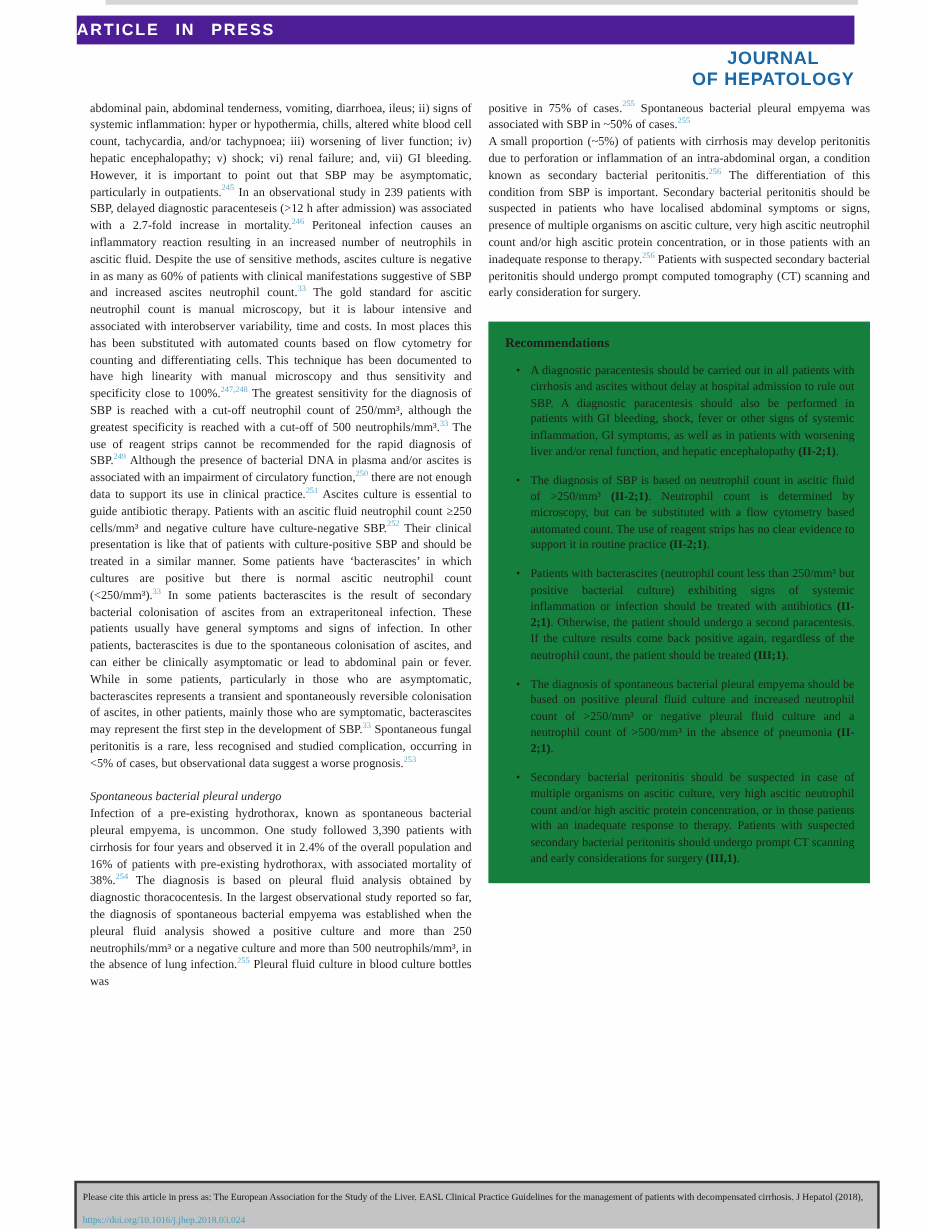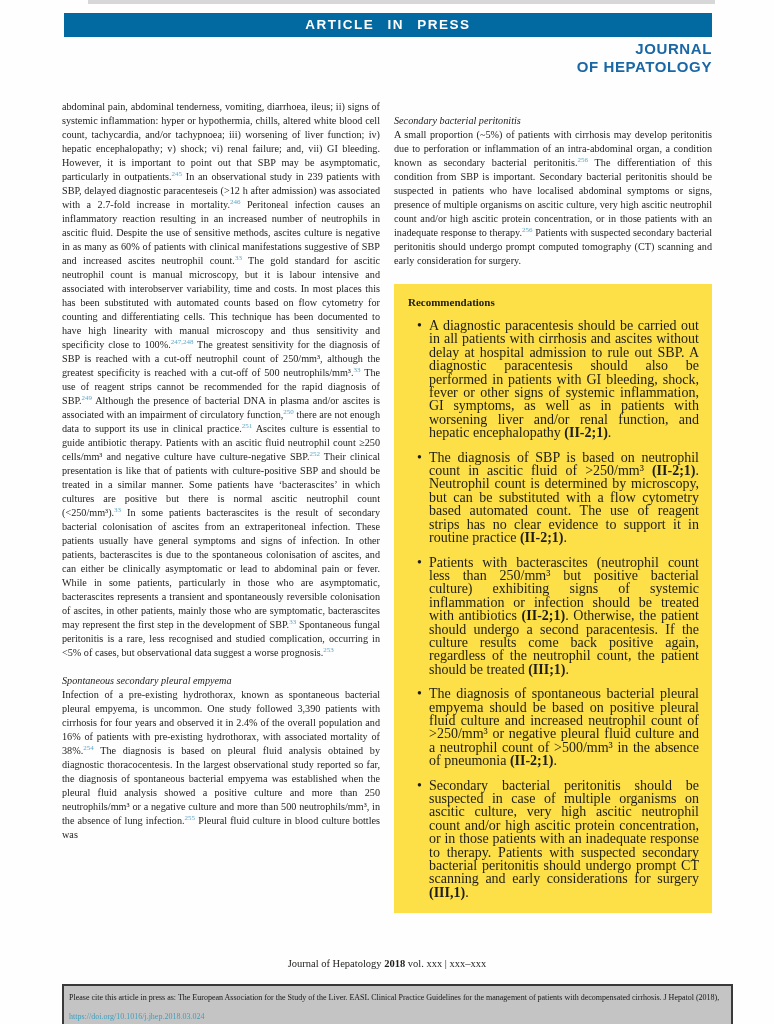--- a/index.html
+++ b/index.html
@@ -5,55 +5,55 @@
   html,body { margin:0; padding:0; background:#ffffff; }
   .page {
     position:relative; width:774px; height:1024px; background:#fefefe;
     font-family:"Liberation Serif", serif; color:#1e1c1a; overflow:hidden;
   }
   .top-strip {
     position:absolute; top:0; left:88px; width:627px; height:4px; background:#d7d7d7;
   }
   .banner {
     position:absolute; top:13px; left:64px; width:648px; height:24px;
-    background:#0369a1; color:#ffffff;
+    background:#4c1d95; color:#ffffff;
     font-family:"Liberation Sans", sans-serif; font-weight:bold; font-size:13.5px;
-    letter-spacing:1.5px; word-spacing:8px; text-align:center; line-height:24px;
+    letter-spacing:1.5px; word-spacing:8px; text-align:left; line-height:24px;
   }
   .logo {
-    position:absolute; top:40px; right:62px; text-align:right;
+    position:absolute; top:40px; right:62px; text-align:center;
     font-family:"Liberation Sans", sans-serif; font-weight:bold;
     color:#1a67a6; font-size:15px; line-height:17.5px; letter-spacing:0.6px;
   }
-  .col { position:absolute; top:100px; width:318px; }
+  .col { position:absolute; top:84px; width:318px;margin-left:13px; }
   .col-left  { left:62px; }
   .col-right { left:394px; }
   p.body {
     margin:0; font-size:10.2px; line-height:14px; text-align:justify;
   }
   sup.ref {
     color:#5fa8c6; font-size:7px; line-height:0; vertical-align:super;
     letter-spacing:0;
   }
   h3.subheading {
     margin:14px 0 0 0; font-size:10.2px; line-height:14px;
     font-style:italic; font-weight:normal;
   }
   .reco-box {
-    margin-top:16px; background:#fde047; padding:12px 13px 14px 13px;
+    margin-top:16px; background:#15803d; padding:12px 13px 14px 13px;
   }
   .reco-title {
     font-weight:bold; font-size:11px; margin:0 0 2px 1px;
   }
   .reco-box ul {
     margin:0; padding:0 0 0 12px; list-style:none;
   }
   .reco-box li {
     position:relative; margin-top:11px; padding-left:10px;
-    font-size:14px; line-height:13.4px; text-align:justify;
+    font-size:10px; line-height:13.4px; text-align:justify;
   }
   .reco-box li::before {
     content:"\2022"; position:absolute; left:-2px; top:0;
   }
   .reco-box b { font-weight:bold; }
   .footer-line {
     position:absolute; top:958px; left:0; width:774px; text-align:center;
     font-size:10.5px; color:#1e1c1a;
   }
   .page-number {
@@ -76,40 +76,39 @@
 
   <div class="banner">ARTICLE IN PRESS</div>
 
   <div class="logo">
     <div>JOURNAL</div>
     <div>OF HEPATOLOGY</div>
   </div>
 
   <div class="col col-left">
     <p class="body">abdominal pain, abdominal tenderness, vomiting, diarrhoea, ileus; ii) signs of systemic inflammation: hyper or hypothermia, chills, altered white blood cell count, tachycardia, and/or tachypnoea; iii) worsening of liver function; iv) hepatic encephalopathy; v) shock; vi) renal failure; and, vii) GI bleeding. However, it is important to point out that SBP may be asymptomatic, particularly in outpatients.<sup class="ref">245</sup> In an observational study in 239 patients with SBP, delayed diagnostic paracenteseis (&gt;12 h after admission) was associated with a 2.7-fold increase in mortality.<sup class="ref">246</sup> Peritoneal infection causes an inflammatory reaction resulting in an increased number of neutrophils in ascitic fluid. Despite the use of sensitive methods, ascites culture is negative in as many as 60% of patients with clinical manifestations suggestive of SBP and increased ascites neutrophil count.<sup class="ref">33</sup> The gold standard for ascitic neutrophil count is manual microscopy, but it is labour intensive and associated with interobserver variability, time and costs. In most places this has been substituted with automated counts based on flow cytometry for counting and differentiating cells. This technique has been documented to have high linearity with manual microscopy and thus sensitivity and specificity close to 100%.<sup class="ref">247,248</sup> The greatest sensitivity for the diagnosis of SBP is reached with a cut-off neutrophil count of 250/mm³, although the greatest specificity is reached with a cut-off of 500 neutrophils/mm³.<sup class="ref">33</sup> The use of reagent strips cannot be recommended for the rapid diagnosis of SBP.<sup class="ref">249</sup> Although the presence of bacterial DNA in plasma and/or ascites is associated with an impairment of circulatory function,<sup class="ref">250</sup> there are not enough data to support its use in clinical practice.<sup class="ref">251</sup> Ascites culture is essential to guide antibiotic therapy. Patients with an ascitic fluid neutrophil count ≥250 cells/mm³ and negative culture have culture-negative SBP.<sup class="ref">252</sup> Their clinical presentation is like that of patients with culture-positive SBP and should be treated in a similar manner. Some patients have ‘bacterascites’ in which cultures are positive but there is normal ascitic neutrophil count (&lt;250/mm³).<sup class="ref">33</sup> In some patients bacterascites is the result of secondary bacterial colonisation of ascites from an extraperitoneal infection. These patients usually have general symptoms and signs of infection. In other patients, bacterascites is due to the spontaneous colonisation of ascites, and can either be clinically asymptomatic or lead to abdominal pain or fever. While in some patients, particularly in those who are asymptomatic, bacterascites represents a transient and spontaneously reversible colonisation of ascites, in other patients, mainly those who are symptomatic, bacterascites may represent the first step in the development of SBP.<sup class="ref">33</sup> Spontaneous fungal peritonitis is a rare, less recognised and studied complication, occurring in &lt;5% of cases, but observational data suggest a worse prognosis.<sup class="ref">253</sup></p>
-    <h3 class="subheading">Spontaneous secondary pleural empyema</h3>
+    <h3 class="subheading">Spontaneous bacterial pleural undergo</h3>
     <p class="body">Infection of a pre-existing hydrothorax, known as spontaneous bacterial pleural empyema, is uncommon. One study followed 3,390 patients with cirrhosis for four years and observed it in 2.4% of the overall population and 16% of patients with pre-existing hydrothorax, with associated mortality of 38%.<sup class="ref">254</sup> The diagnosis is based on pleural fluid analysis obtained by diagnostic thoracocentesis. In the largest observational study reported so far, the diagnosis of spontaneous bacterial empyema was established when the pleural fluid analysis showed a positive culture and more than 250 neutrophils/mm³ or a negative culture and more than 500 neutrophils/mm³, in the absence of lung infection.<sup class="ref">255</sup> Pleural fluid culture in blood culture bottles was</p>
   </div>
 
   <div class="col col-right">
-    <h3 class="subheading">Secondary bacterial peritonitis</h3>
+    <p class="body">positive in 75% of cases.<sup class="ref">255</sup> Spontaneous bacterial pleural empyema was associated with SBP in ~50% of cases.<sup class="ref">255</sup></p>
     <p class="body">A small proportion (~5%) of patients with cirrhosis may develop peritonitis due to perforation or inflammation of an intra-abdominal organ, a condition known as secondary bacterial peritonitis.<sup class="ref">256</sup> The differentiation of this condition from SBP is important. Secondary bacterial peritonitis should be suspected in patients who have localised abdominal symptoms or signs, presence of multiple organisms on ascitic culture, very high ascitic neutrophil count and/or high ascitic protein concentration, or in those patients with an inadequate response to therapy.<sup class="ref">256</sup> Patients with suspected secondary bacterial peritonitis should undergo prompt computed tomography (CT) scanning and early consideration for surgery.</p>
 
     <div class="reco-box">
       <div class="reco-title">Recommendations</div>
       <ul>
         <li>A diagnostic paracentesis should be carried out in all patients with cirrhosis and ascites without delay at hospital admission to rule out SBP. A diagnostic paracentesis should also be performed in patients with GI bleeding, shock, fever or other signs of systemic inflammation, GI symptoms, as well as in patients with worsening liver and/or renal function, and hepatic encephalopathy <b>(II-2;1)</b>.</li>
         <li>The diagnosis of SBP is based on neutrophil count in ascitic fluid of &gt;250/mm³ <b>(II-2;1)</b>. Neutrophil count is determined by microscopy, but can be substituted with a flow cytometry based automated count. The use of reagent strips has no clear evidence to support it in routine practice <b>(II-2;1)</b>.</li>
         <li>Patients with bacterascites (neutrophil count less than 250/mm³ but positive bacterial culture) exhibiting signs of systemic inflammation or infection should be treated with antibiotics <b>(II-2;1)</b>. Otherwise, the patient should undergo a second paracentesis. If the culture results come back positive again, regardless of the neutrophil count, the patient should be treated <b>(III;1)</b>.</li>
         <li>The diagnosis of spontaneous bacterial pleural empyema should be based on positive pleural fluid culture and increased neutrophil count of &gt;250/mm³ or negative pleural fluid culture and a neutrophil count of &gt;500/mm³ in the absence of pneumonia <b>(II-2;1)</b>.</li>
         <li>Secondary bacterial peritonitis should be suspected in case of multiple organisms on ascitic culture, very high ascitic neutrophil count and/or high ascitic protein concentration, or in those patients with an inadequate response to therapy. Patients with suspected secondary bacterial peritonitis should undergo prompt CT scanning and early considerations for surgery <b>(III,1)</b>.</li>
       </ul>
     </div>
   </div>
 
-  <div class="footer-line">Journal of Hepatology <b>2018</b> vol. xxx | xxx–xxx</div>
   <div class="page-number">19</div>
 
   <div class="citation-box">
     <span>Please cite this article in press as: The European Association for the Study of the Liver. EASL Clinical Practice Guidelines for the management of patients with decompensated cirrhosis. J Hepatol (2018), </span><a class="doi" href="#">https://doi.org/10.1016/j.jhep.2018.03.024</a>
   </div>
 
 </div>
 
 </body></html>

